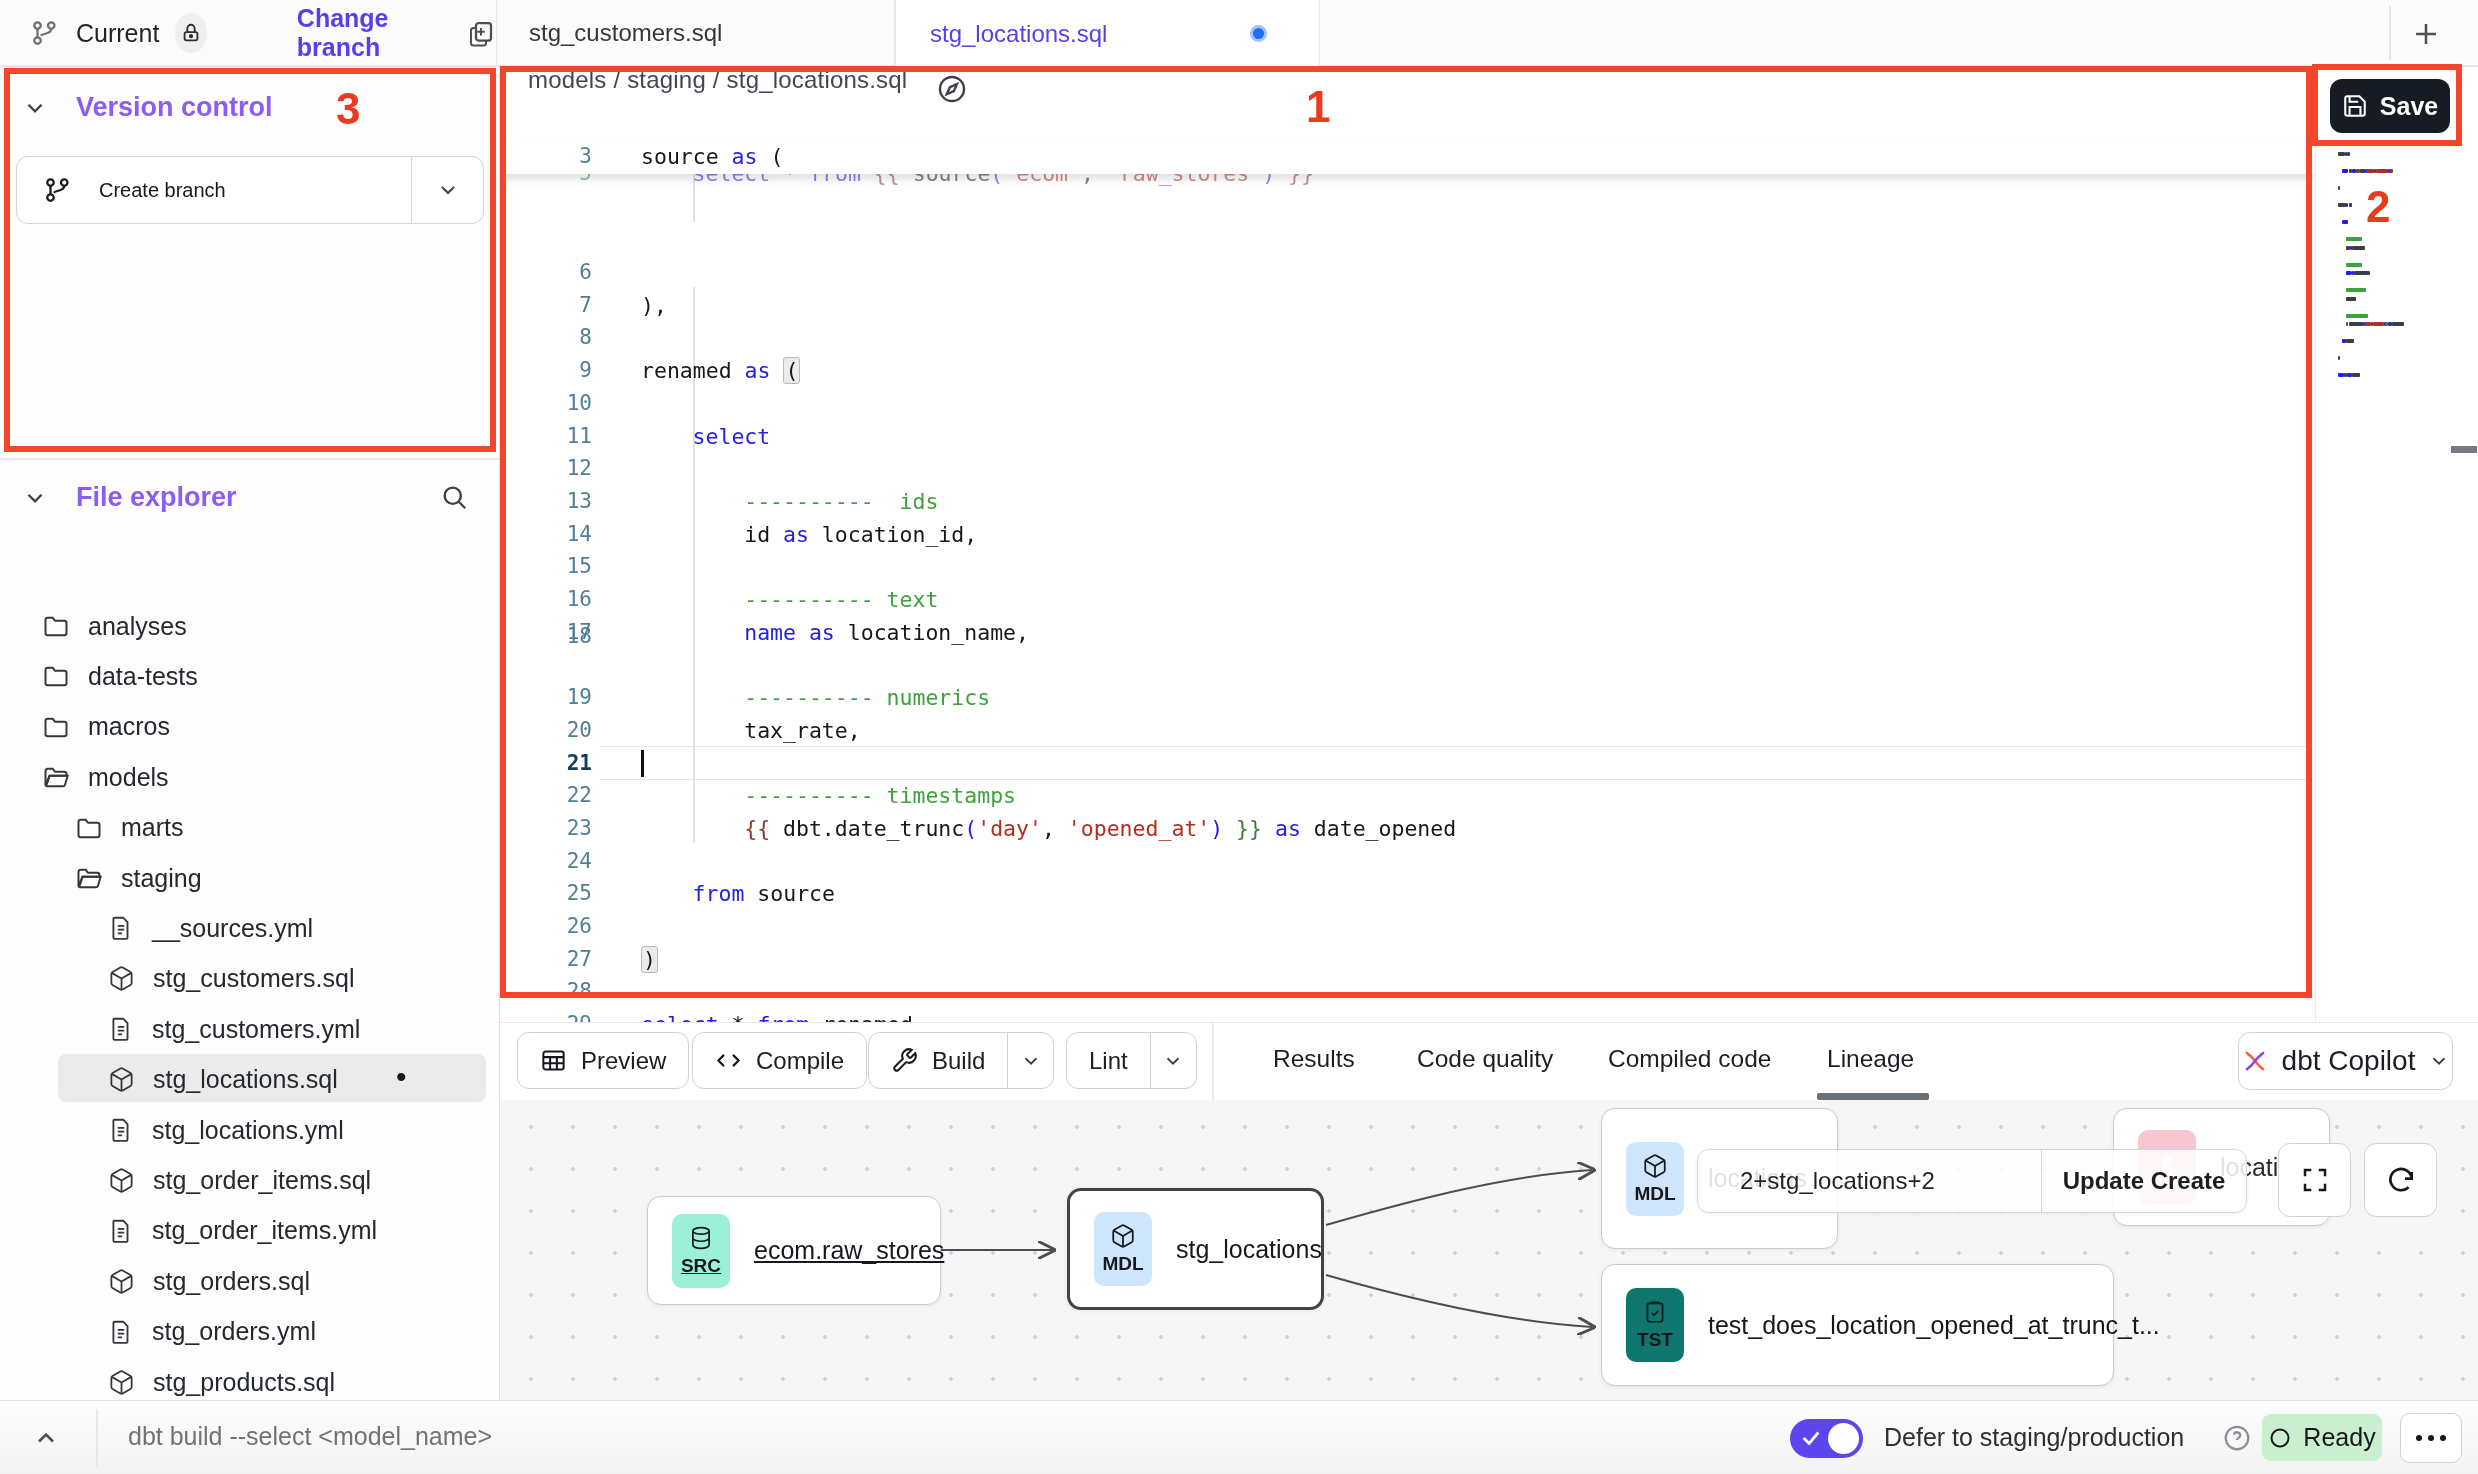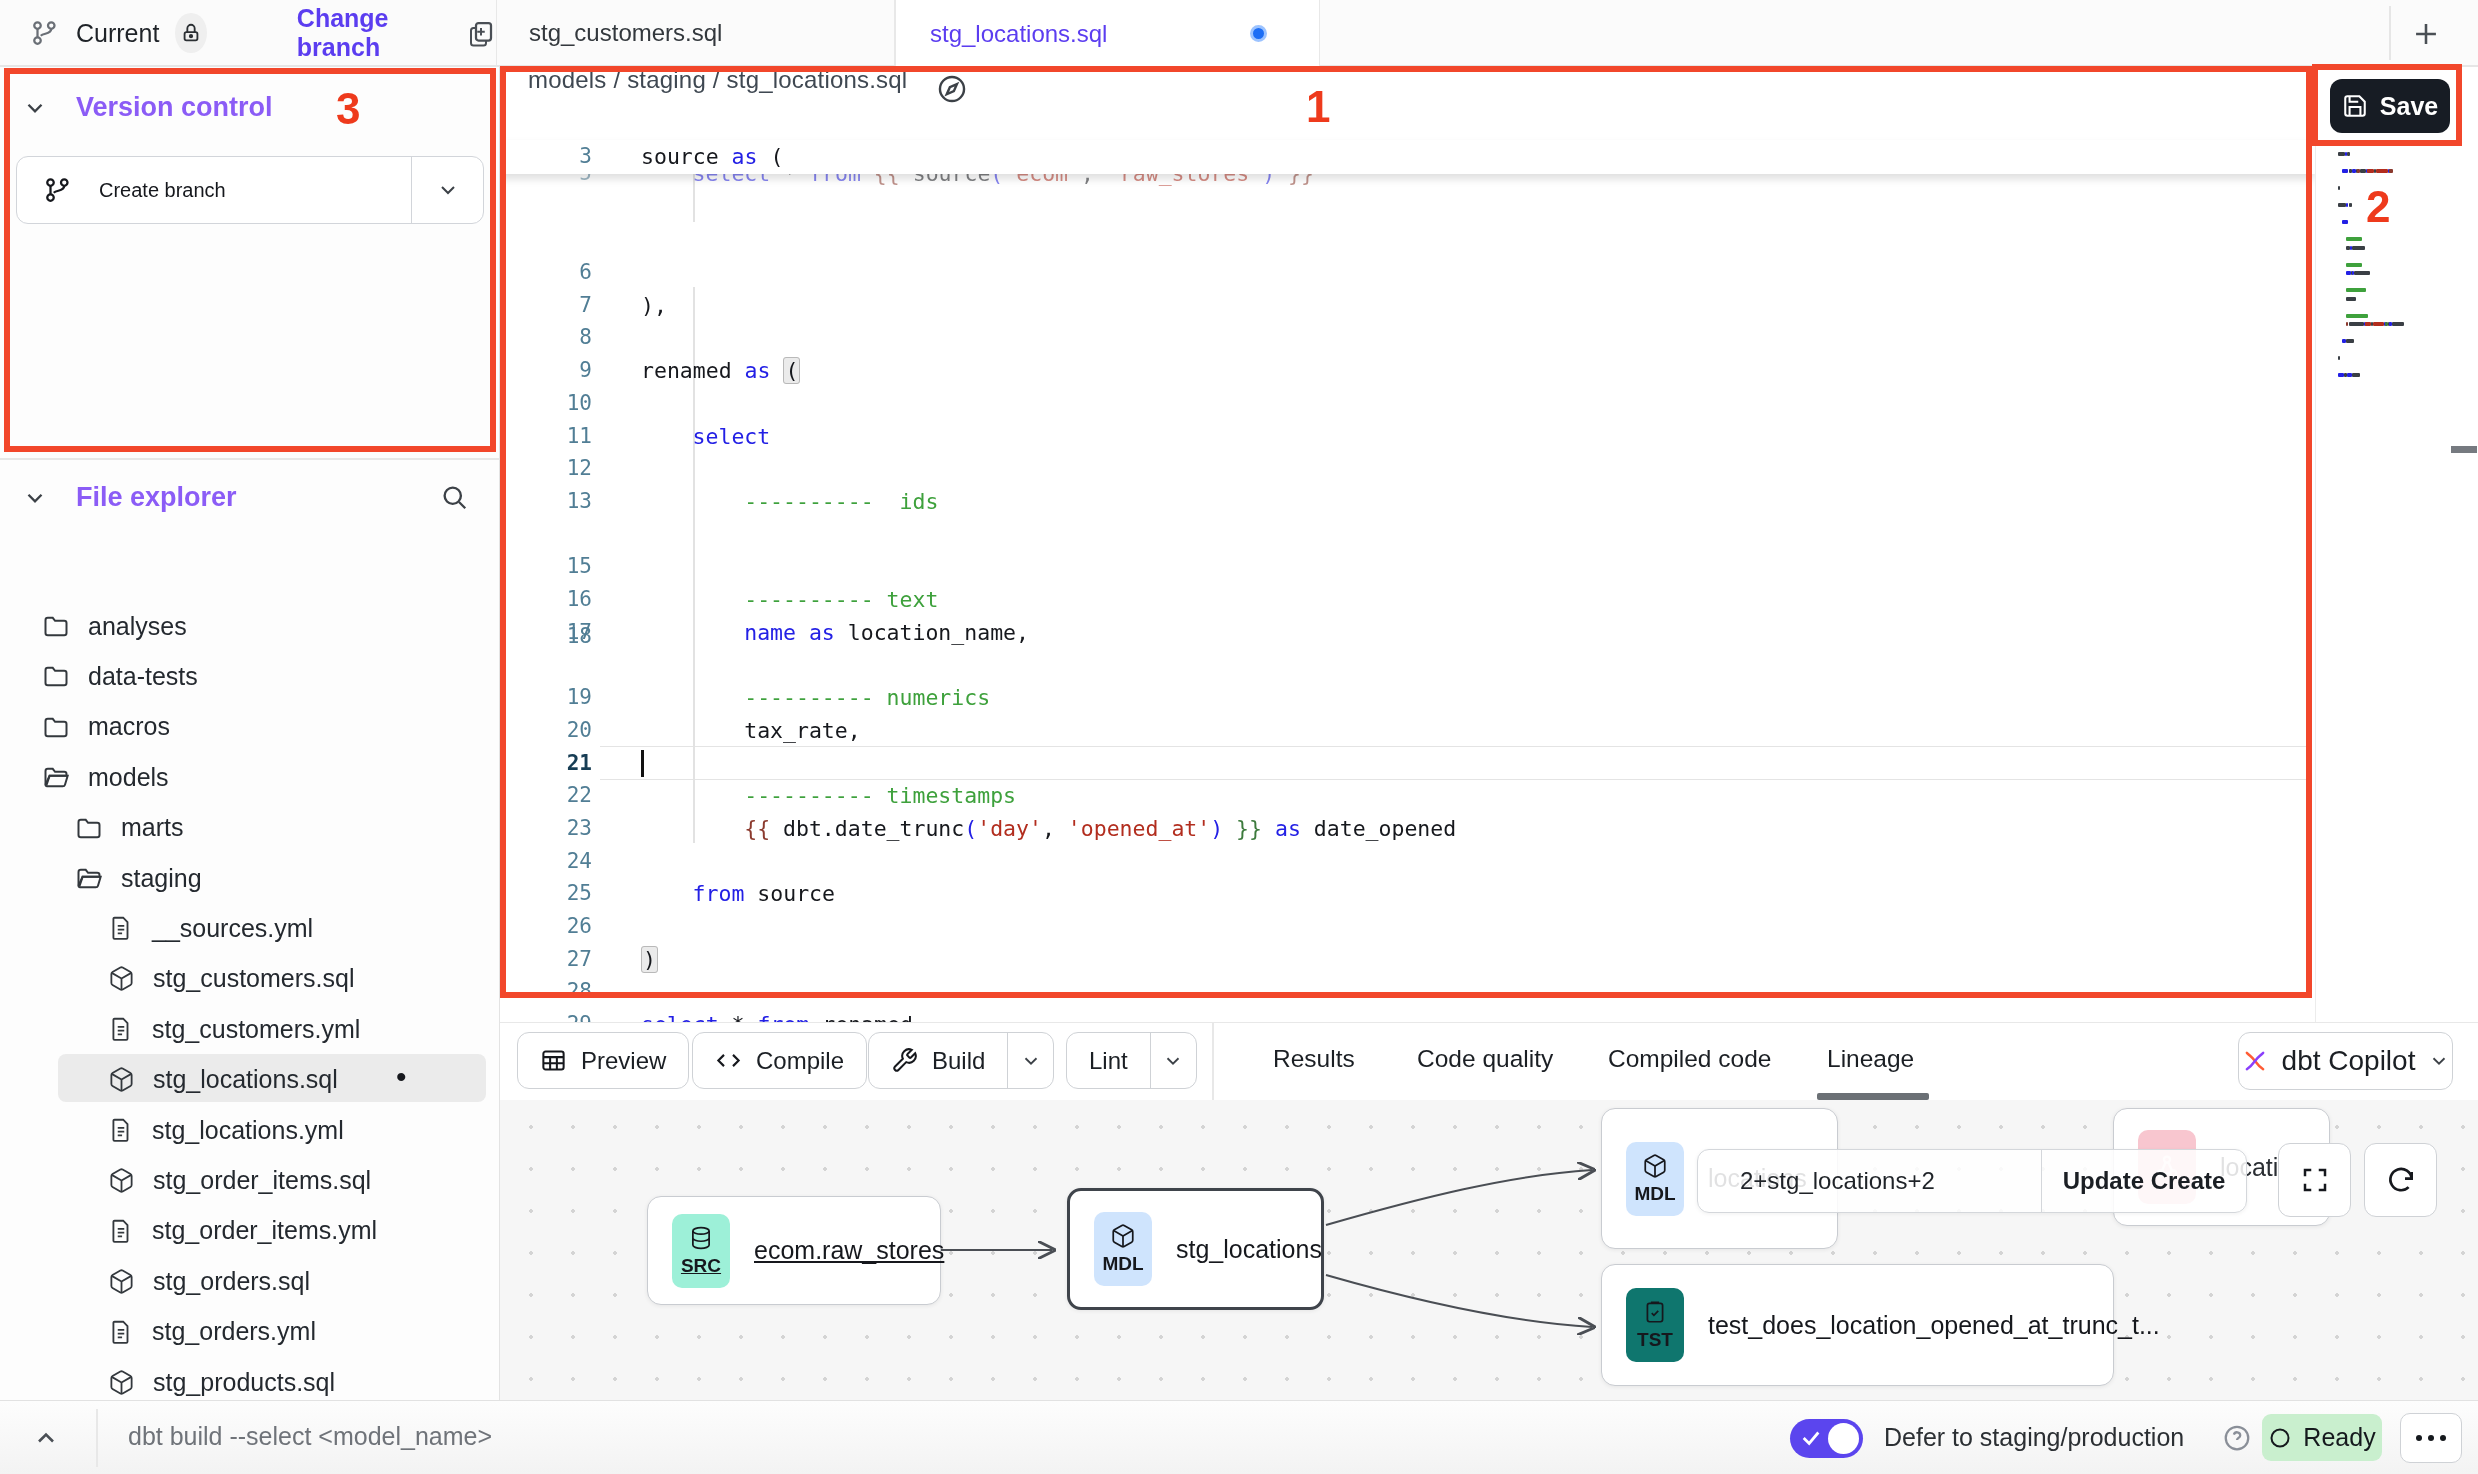--- a/index.html
+++ b/index.html
@@ -372,20 +372,21 @@
         <div class="indent-guide" style="top: 147px; height: 556px;"></div>
         <div class="cline" id="half-line" style="top: 17px;"><span class="lnum">5</span><span class="ltext" style="padding-left:51.6px"><span class="tk-kw">select</span><span class="tk-pl"> * </span><span class="tk-kw">from</span><span class="tk-pl"> </span><span class="tk-j">{{ </span><span class="tk-pl">source</span><span class="tk-pn">(</span><span class="tk-s">'ecom'</span><span class="tk-pl">, </span><span class="tk-s">'raw_stores'</span><span class="tk-pn">)</span><span class="tk-j"> }}</span></span></div>
         <div class="cline" style="top: 116px;"><span class="lnum">6</span><span class="ltext" style="padding-left:0px"></span></div>
         <div class="cline" style="top: 148.7px;"><span class="lnum">7</span><span class="ltext" style="padding-left:0px"><span class="tk-pl">),</span></span></div>
         <div class="cline" style="top: 181.4px;"><span class="lnum">8</span><span class="ltext" style="padding-left:0px"></span></div>
         <div class="cline" style="top: 214.1px;"><span class="lnum">9</span><span class="ltext" style="padding-left:0px"><span class="tk-pl">renamed </span><span class="tk-kw">as</span><span class="tk-pl"> </span><span class="tk-br">(</span></span></div>
         <div class="cline" style="top: 246.8px;"><span class="lnum">10</span><span class="ltext" style="padding-left:0px"></span></div>
         <div class="cline" style="top: 279.5px;"><span class="lnum">11</span><span class="ltext" style="padding-left:51.6px"><span class="tk-kw">select</span></span></div>
         <div class="cline" style="top: 312.2px;"><span class="lnum">12</span><span class="ltext" style="padding-left:0px"></span></div>
         <div class="cline" style="top: 344.9px;"><span class="lnum">13</span><span class="ltext" style="padding-left:103.2px"><span class="tk-cm">----------  ids</span></span></div>
+        <div class="cline" style="top: 377.6px;"><span class="lnum">14</span><span class="ltext" style="padding-left:103.2px"><span class="tk-pl">id </span><span class="tk-kw">as</span><span class="tk-pl"> location_id,</span></span></div>
         <div class="cline" style="top: 410.3px;"><span class="lnum">15</span><span class="ltext" style="padding-left:0px"></span></div>
         <div class="cline" style="top: 443px;"><span class="lnum">16</span><span class="ltext" style="padding-left:103.2px"><span class="tk-cm">---------- text</span></span></div>
         <div class="cline" style="top: 475.7px;"><span class="lnum">17</span><span class="ltext" style="padding-left:103.2px"><span class="tk-kw">name</span><span class="tk-pl"> </span><span class="tk-kw">as</span><span class="tk-pl"> location_name,</span></span></div>
         <div class="cline" style="top: 480px;"><span class="lnum">18</span><span class="ltext" style="padding-left:0px"></span></div>
         <div class="cline" style="top: 541.1px;"><span class="lnum">19</span><span class="ltext" style="padding-left:103.2px"><span class="tk-cm">---------- numerics</span></span></div>
         <div class="cline" style="top: 573.8px;"><span class="lnum">20</span><span class="ltext" style="padding-left:103.2px"><span class="tk-pl">tax_rate,</span></span></div>
         <div class="cline" style="top: 606.5px;"><span class="lnum active">21</span><span class="ltext" style="padding-left:0px"></span></div>
         <span id="cursor-caret" style="top: 609.5px;"></span>
         <div class="cline" style="top: 639.2px;"><span class="lnum">22</span><span class="ltext" style="padding-left:103.2px"><span class="tk-cm">---------- timestamps</span></span></div>
         <div class="cline" style="top: 671.9px;"><span class="lnum">23</span><span class="ltext" style="padding-left:103.2px"><span class="tk-j">{{</span><span class="tk-pl"> dbt.date_trunc</span><span class="tk-pn">(</span><span class="tk-s">'day'</span><span class="tk-pl">, </span><span class="tk-s">'opened_at'</span><span class="tk-pn">)</span><span class="tk-jc"> }}</span><span class="tk-pl"> </span><span class="tk-kw">as</span><span class="tk-pl"> date_opened</span></span></div>

